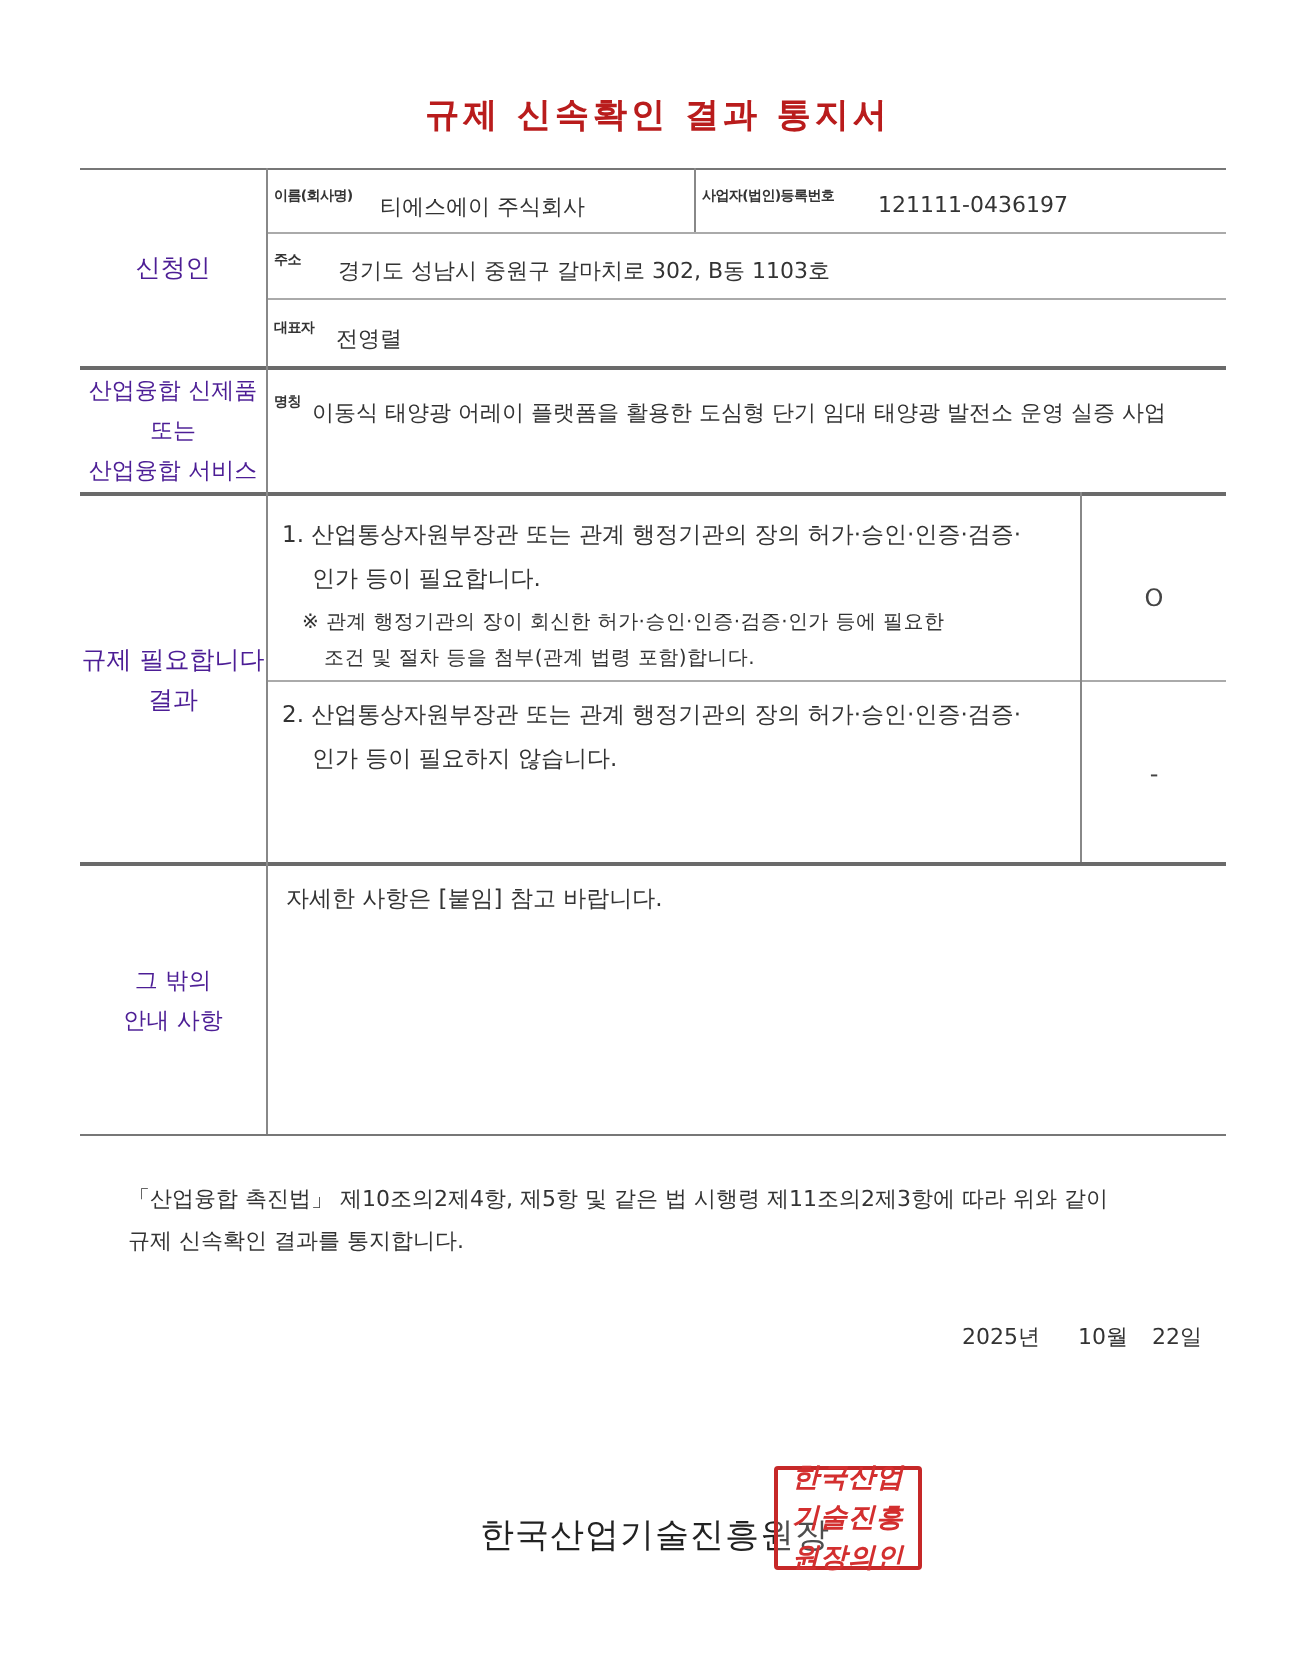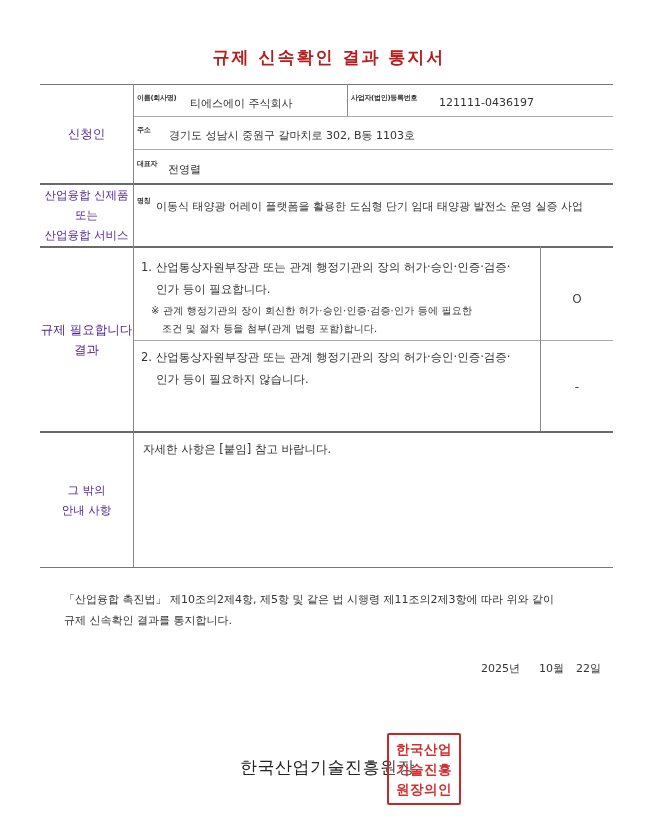--- a/index.html
+++ b/index.html
@@ -21,24 +21,24 @@
   .val { position: absolute; font-size: 11px; color: #333; white-space: nowrap; }
   .body-text { position: absolute; font-size: 11.5px; color: #333; white-space: nowrap; }
   .note { position: absolute; font-size: 10px; color: #333; white-space: nowrap; letter-spacing: 0.2px; }
   .mark { position: absolute; font-size: 12px; color: #444; text-align: center; }
 
   .footer { position: absolute; left: 40px; font-size: 11px; color: #333; white-space: nowrap; margin-left: 24px; }
   .date { position: absolute; top: 661px; font-size: 11px; color: #333; }
   .issuer { position: absolute; left: 240px; top: 756px; font-size: 17px; color: #222; letter-spacing: 0.5px; }
 
   .seal {
-    position: absolute; left: 387px; top: 733px; width: 74px; height: 72px;
+    position: absolute; left: 387px; top: 733px; width: 74px; height: 52px;
     border: 2px solid #c62828; border-radius: 2px; background: rgba(255,255,255,0.2);
     display: flex; flex-direction: column; justify-content: center; align-items: center;
-    color: #d32f2f; font-size: 13.5px; line-height: 20px; font-weight: bold; letter-spacing: 0.5px;
+    color: #d32f2f; font-size: 13.5px; line-height: 20px; font-weight: bold; letter-spacing: 0.5px; font-style: italic;
   }
 </style>
 </head>
 <body>
 
 <div class="title">규제 신속확인 결과 통지서</div>
 
 <div class="hline" style="top:84px;"></div>
 <div class="hline light" style="left:133px;width:480px;top:116px;"></div>
 <div class="hline light" style="left:133px;width:480px;top:149px;"></div>

